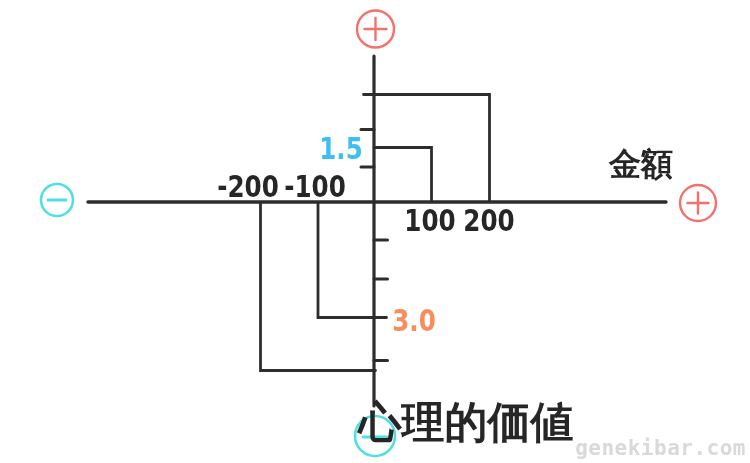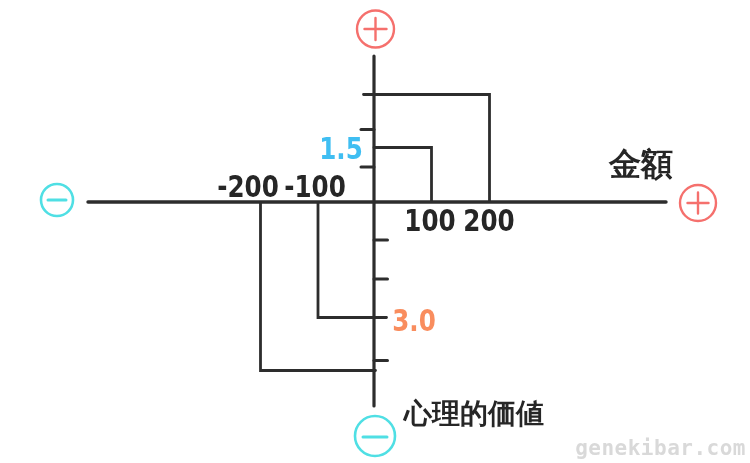--- a/index.html
+++ b/index.html
@@ -20,21 +20,21 @@
     line-height:1.1;
   }
   .num{font-size:30px;transform:scaleX(0.82);}
   .tick-neg200{left:188px;top:170px;width:120px;}
   .tick-neg100{left:255px;top:170px;width:120px;}
   .tick-pos100{left:370px;top:204px;width:120px;}
   .tick-pos200{left:429px;top:204px;width:120px;}
   .val-gain{left:281px;top:132px;width:120px;color:#3fbef2;}
   .val-loss{left:354px;top:304px;width:120px;color:#f98d5e;}
   .axis-title-x{left:571px;top:147px;width:140px;font-size:32px;}
-  .axis-title-y{left:324px;top:399px;width:300px;font-size:28px;}
+  .axis-title-y{left:316px;top:399px;width:300px;font-size:43px;}
   .watermark{
     position:absolute;right:4px;bottom:3px;
     font-family:"DejaVu Sans Mono", monospace;
     font-size:21px;color:#d9d9d9;font-weight:700;
     letter-spacing:0.5px;
   }
 </style>
 </head>
 <body>
 

